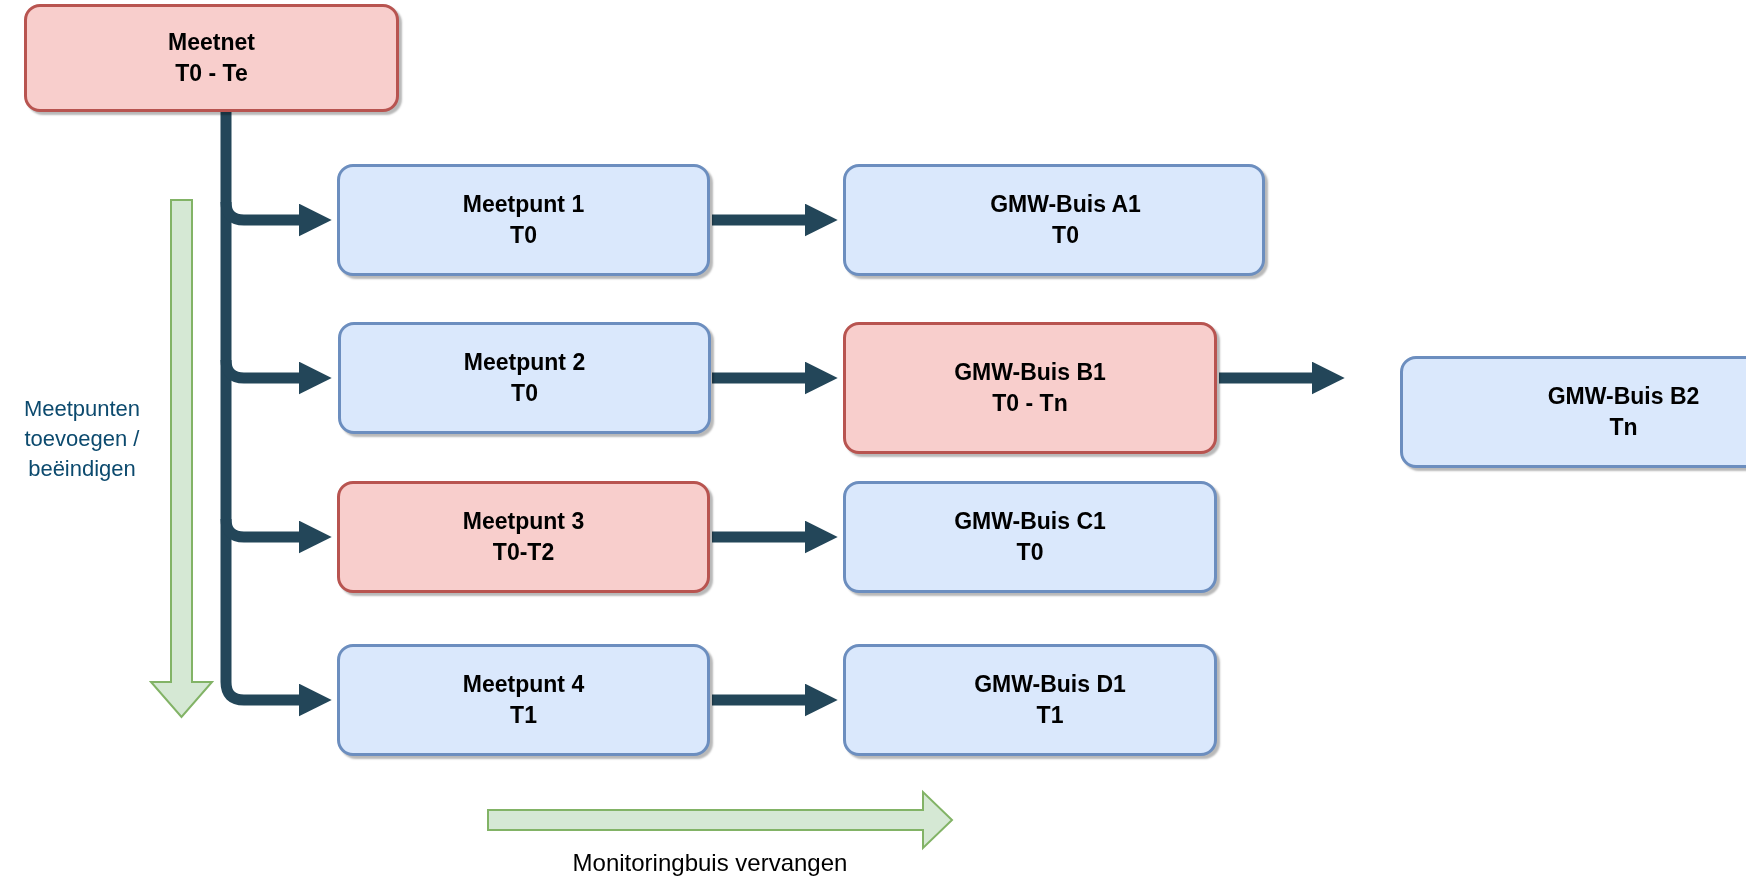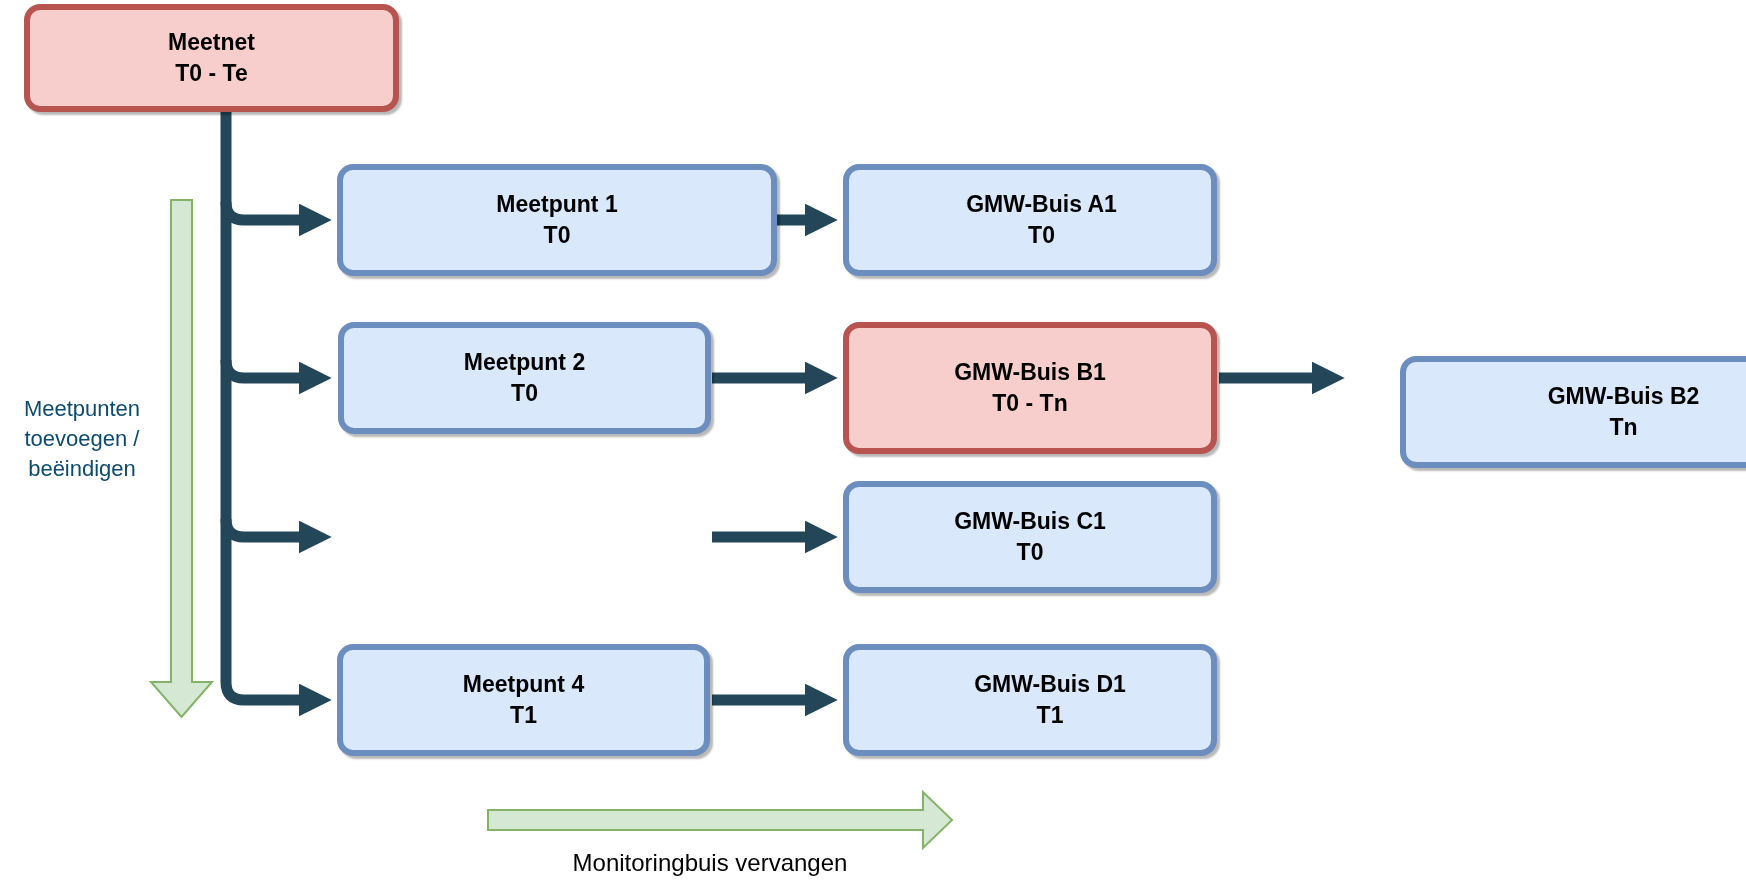--- a/index.html
+++ b/index.html
@@ -19,21 +19,21 @@
   #arrowhead path{fill:var(--connector,#234659);}
   .green-arrow{
     fill:var(--arrow-green-fill,#d5e8d4);
     stroke:var(--arrow-green-border,#82b366);
     stroke-width:2;
     stroke-linejoin:miter;
   }
   .node{
     position:absolute;
     box-sizing:border-box;
-    border:6px solid #0f766e;
+    border:3px solid #0f766e;
     border-radius:16px;
     display:flex;
     flex-direction:column;
     justify-content:center;
     align-items:center;
     text-align:center;
     font-weight:bold;
     font-size:23px;
     line-height:31px;
     color:#000000;
@@ -84,42 +84,46 @@
 
     <polygon class="green-arrow" points="171,200 192,200 192,682 212,682 181.5,717 151,682 171,682"></polygon>
     <polygon class="green-arrow" points="488,810 923,810 923,792 952,820 923,848 923,830 488,830"></polygon>
   </svg>
 
   <div class="node v-red" style="left:24px;top:4px;width:375px;height:108px;">
     <div>Meetnet</div>
     <div>T0 - Te</div>
   </div>
 
-  <div class="node v-blue" style="left:337px;top:164px;width:440px;height:112px;">
+  <div class="node v-blue" style="left:337px;top:164px;width:373px;height:112px;">
     <div>Meetpunt 1</div>
     <div>T0</div>
   </div>
-  <div class="node v-blue" style="left:843px;top:164px;width:374px;height:112px;padding-left:23px;">
+  <div class="node v-blue" style="left:843px;top:164px;width:422px;height:112px;padding-left:23px;">
     <div>GMW-Buis A1</div>
     <div>T0</div>
   </div>
 
   <div class="node v-blue" style="left:338px;top:322px;width:373px;height:112px;">
     <div>Meetpunt 2</div>
     <div>T0</div>
   </div>
   <div class="node v-red" style="left:843px;top:322px;width:374px;height:132px;">
     <div>GMW-Buis B1</div>
     <div>T0 - Tn</div>
   </div>
   <div class="node v-blue" style="left:1400px;top:322px;width:447px;height:112px;margin-top:34px;">
     <div>GMW-Buis B2</div>
     <div>Tn</div>
   </div>
 
+  <div class="node v-red" style="left:337px;top:481px;width:373px;height:112px;">
+    <div>Meetpunt 3</div>
+    <div>T0-T2</div>
+  </div>
   <div class="node v-blue" style="left:843px;top:481px;width:374px;height:112px;">
     <div>GMW-Buis C1</div>
     <div>T0</div>
   </div>
 
   <div class="node v-blue" style="left:337px;top:644px;width:373px;height:112px;text-align:right;">
     <div>Meetpunt 4</div>
     <div>T1</div>
   </div>
   <div class="node v-blue" style="left:843px;top:644px;width:374px;height:112px;padding-left:40px;">

